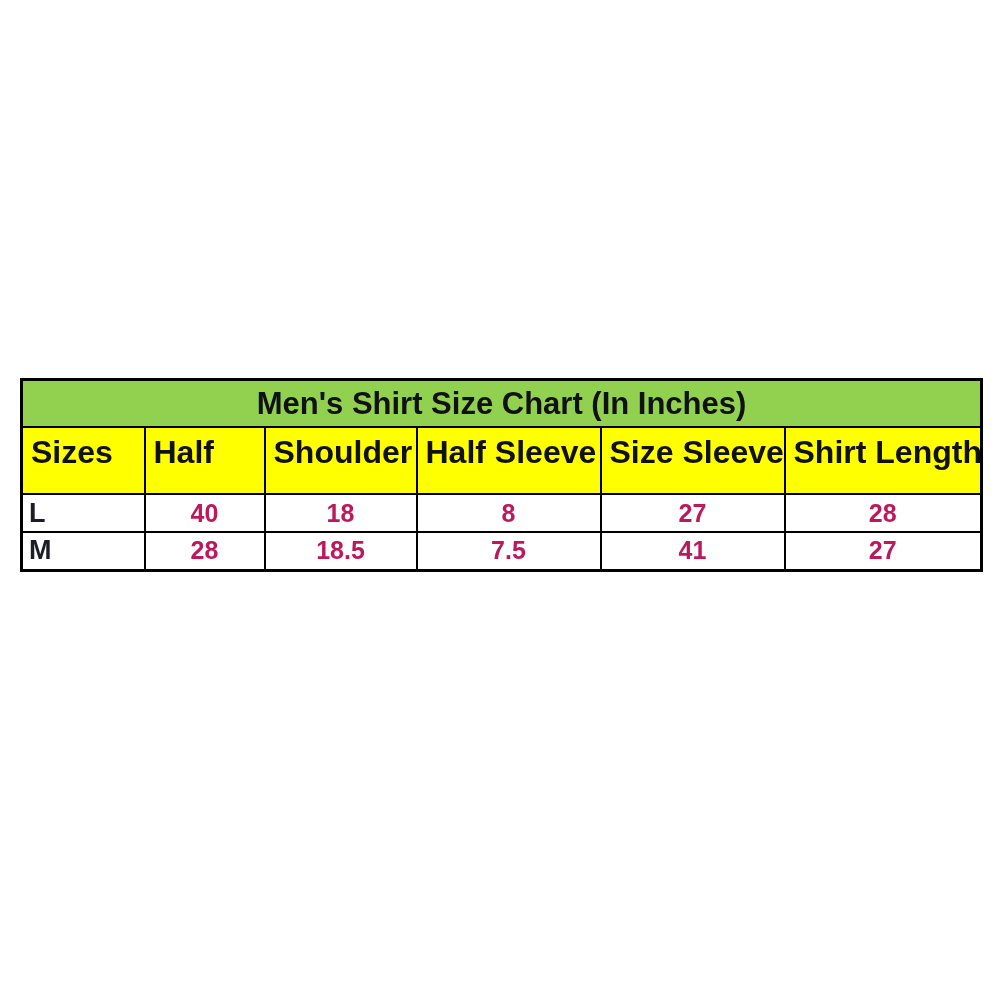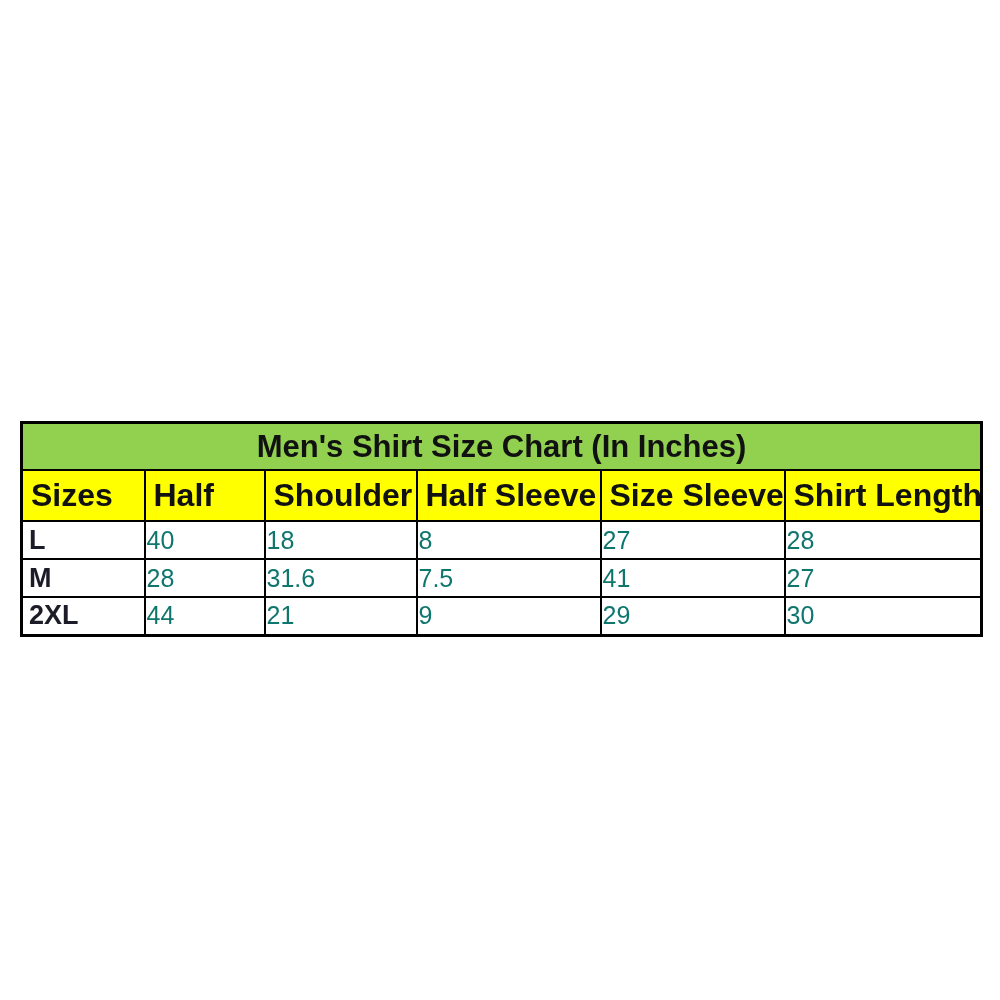--- a/index.html
+++ b/index.html
@@ -16,21 +16,20 @@
     overflow: hidden;
   }
   table.size-chart {
     position: absolute;
     left: 20px;
     top: 378px;
     width: 960px;
     border-collapse: collapse;
     table-layout: fixed;
     border: 3px solid #000000;
-    margin-top: 43px;
   }
   table.size-chart th,
   table.size-chart td {
     border: 2px solid #000000;
     vertical-align: middle;
     overflow: hidden;
     white-space: nowrap;
   }
   .title-cell {
     background: #92D050;
@@ -41,38 +40,38 @@
     height: 45px;
     padding: 0;
   }
   .col-h {
     background: #FFFF00;
     color: #111111;
     text-align: left;
     font-weight: 700;
     font-size: 32px;
     height: 49px;
-    padding: 0 0 0 8px;
+    padding: 0 0 16px 8px;
   }
   tr.data-row {
     height: 38px;
     background: #ffffff;
   }
   td.size-cell {
     text-align: left;
     padding-left: 6px;
     font-weight: 600;
     font-size: 27px;
     color: #1c1c28;
   }
   td.val-cell {
-    text-align: left;
-    font-weight: 400;
+    text-align: center;
+    font-weight: 700;
     font-size: 25px;
-    color: #0f766e;
+    color: #be185d;
   }
 </style>
 </head>
 <body>
 
 <div class="canvas">
   <table class="size-chart">
     <colgroup id="colgroup">
         <col style="width: 123px;">
         <col style="width: 120px;">
@@ -99,28 +98,20 @@
           <td class="size-cell">L</td>
           <td class="val-cell">40</td>
           <td class="val-cell">18</td>
           <td class="val-cell">8</td>
           <td class="val-cell">27</td>
           <td class="val-cell">28</td>
         </tr>
         <tr class="data-row">
           <td class="size-cell">M</td>
           <td class="val-cell">28</td>
-          <td class="val-cell">31.6</td>
+          <td class="val-cell">18.5</td>
           <td class="val-cell">7.5</td>
           <td class="val-cell">41</td>
           <td class="val-cell">27</td>
-        </tr>
-        <tr class="data-row">
-          <td class="size-cell">2XL</td>
-          <td class="val-cell">44</td>
-          <td class="val-cell">21</td>
-          <td class="val-cell">9</td>
-          <td class="val-cell">29</td>
-          <td class="val-cell">30</td>
         </tr>
       </tbody>
   </table>
 </div>
 
 </body></html>

